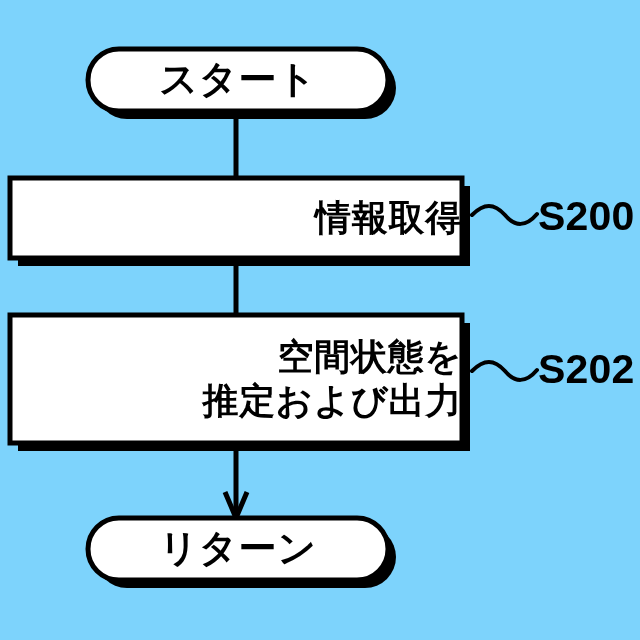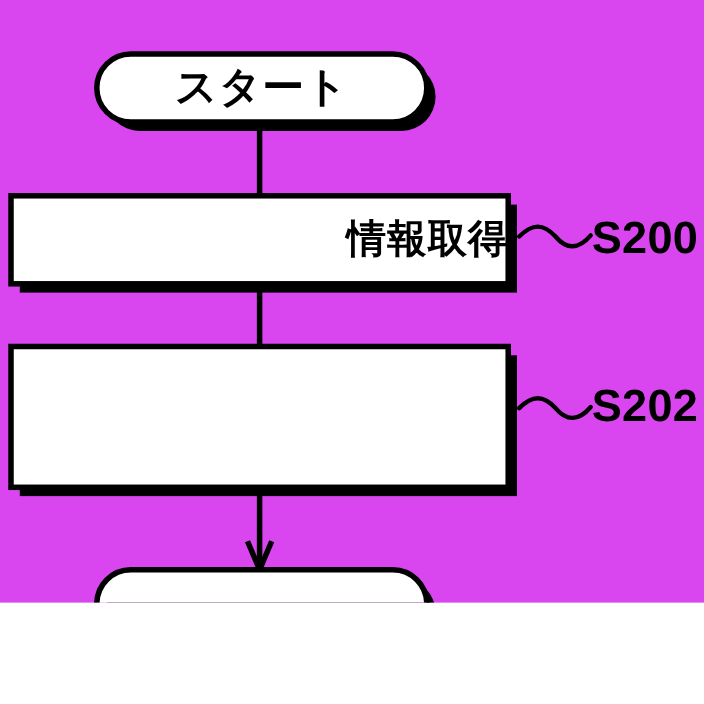--- a/index.html
+++ b/index.html
@@ -6,22 +6,22 @@
     margin: 0;
     padding: 0;
     background: #ffffff;
   }
   body {
     font-family: "Liberation Sans", "DejaVu Sans", sans-serif;
   }
   #canvas {
     position: relative;
     width: 640px;
-    height: 548px;
-    background: #d946ef;
+    height: 640px;
+    background: #7dd3fc;
     overflow: hidden;
   }
   #flow-svg {
     position: absolute;
     left: 0;
     top: 0;
     width: 640px;
     height: 640px;
   }
   .node-text {
@@ -93,20 +93,25 @@
 
   <div class="node-text terminal-text" style="left:88px; top:49px; width:300px; height:62px;">
     <span>スタート</span>
   </div>
 
   <div class="node-text process-text" style="left:10px; top:178px; width:452px; height:80px;">
     <span>情報取得</span>
   </div>
 
   <div class="node-text process-text" style="left:10px; top:315px; width:452px; height:128px;">
+    <span>空間状態を</span>
+    <span>推定および出力</span>
   </div>
 
+  <div class="node-text terminal-text" style="left:88px; top:518px; width:300px; height:62px;">
+    <span>リターン</span>
+  </div>
 
   <div class="step-label" style="left:538px; top:193px;">S200</div>
 
   <div class="step-label" style="left:538px; top:346px;">S202</div>
 
 </div>
 
 </body></html>

